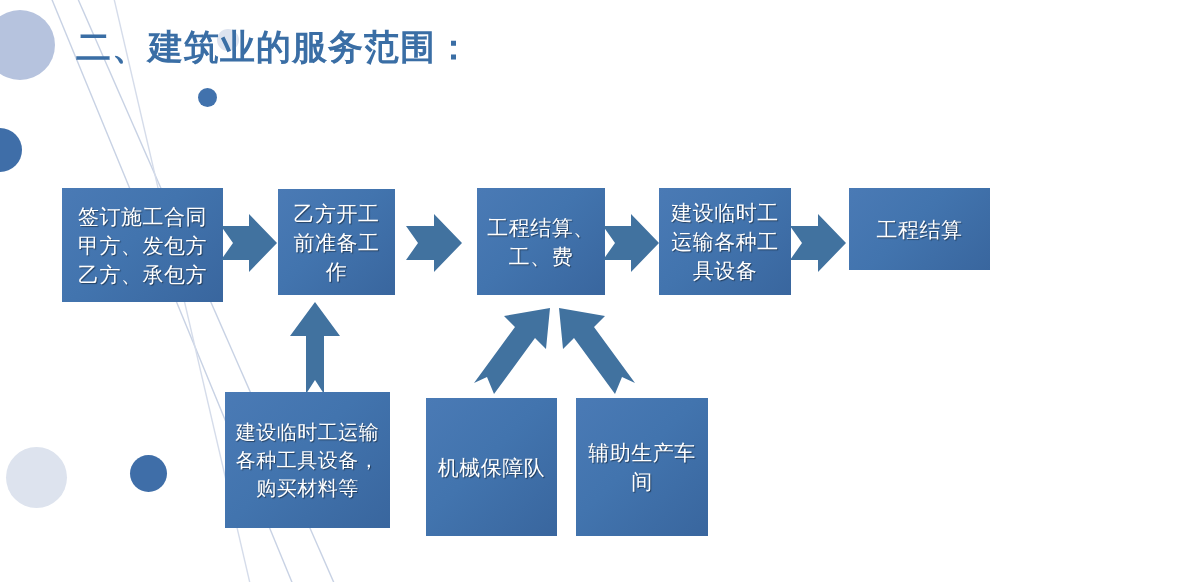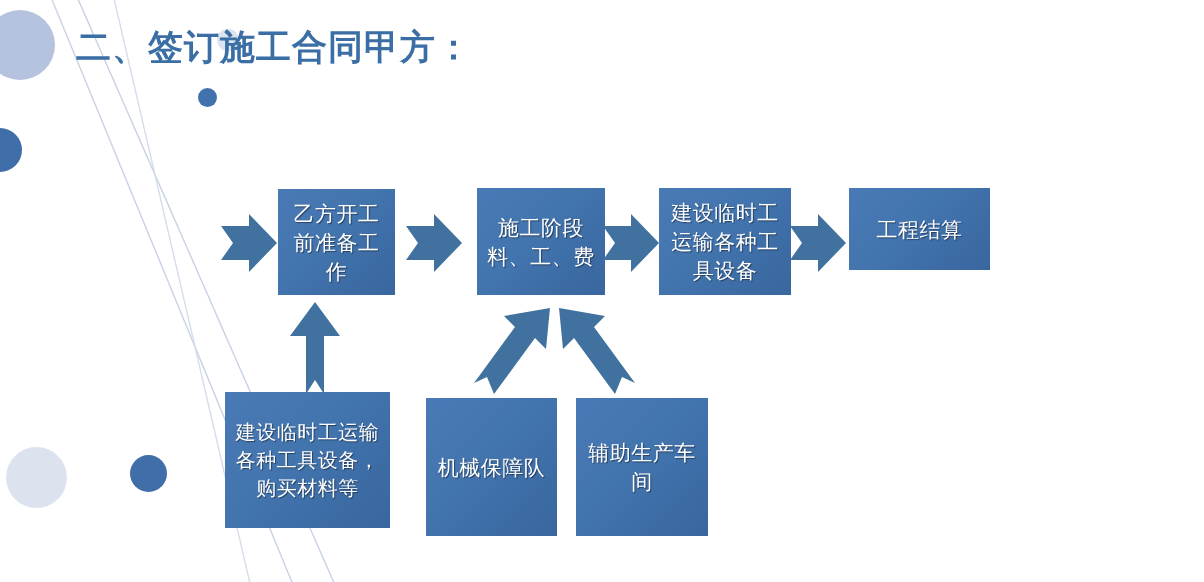--- a/index.html
+++ b/index.html
@@ -128,37 +128,40 @@
     <line x1="112" y1="-10" x2="252" y2="592" stroke="#d5dcea" stroke-width="1.4"></line>
   </svg>
 
   <div class="circle" id="circle-top-left"></div>
   <div class="circle" id="circle-left-edge"></div>
   <div class="circle" id="circle-title-ghost"></div>
   <div class="circle" id="circle-title-dot"></div>
   <div class="circle" id="circle-bottom-pale"></div>
   <div class="circle" id="circle-bottom-blue"></div>
 
-  <div id="page-title">二、签订施工合同甲方：</div>
-
+  <div id="page-title">二、建筑业的服务范围：</div>
+
+  <div class="flow-box" id="box-contract">
+    <span>签订施工合同甲方、发包方乙方、承包方</span>
+  </div>
 
   <svg class="arrow-svg" id="arrow-1" width="60" height="62" viewBox="0 0 60 62">
     <path d="M2,14 L30,14 L30,2 L58,31 L30,60 L30,48 L2,48 L14,31 Z" fill="#41729f"></path>
   </svg>
 
   <div class="flow-box" id="box-prep">
     <span>乙方开工前准备工作</span>
   </div>
 
   <svg class="arrow-svg" id="arrow-2" width="60" height="62" viewBox="0 0 60 62">
     <path d="M2,14 L30,14 L30,2 L58,31 L30,60 L30,48 L2,48 L14,31 Z" fill="#41729f"></path>
   </svg>
 
   <div class="flow-box" id="box-stage">
-    <span>施工阶段料、工、费</span>
+    <span>工程结算、工、费</span>
   </div>
 
   <svg class="arrow-svg" id="arrow-3" width="60" height="62" viewBox="0 0 60 62">
     <path d="M2,14 L30,14 L30,2 L58,31 L30,60 L30,48 L2,48 L14,31 Z" fill="#41729f"></path>
   </svg>
 
   <div class="flow-box" id="box-revenue">
     <span>建设临时工运输各种工具设备</span>
   </div>
 

